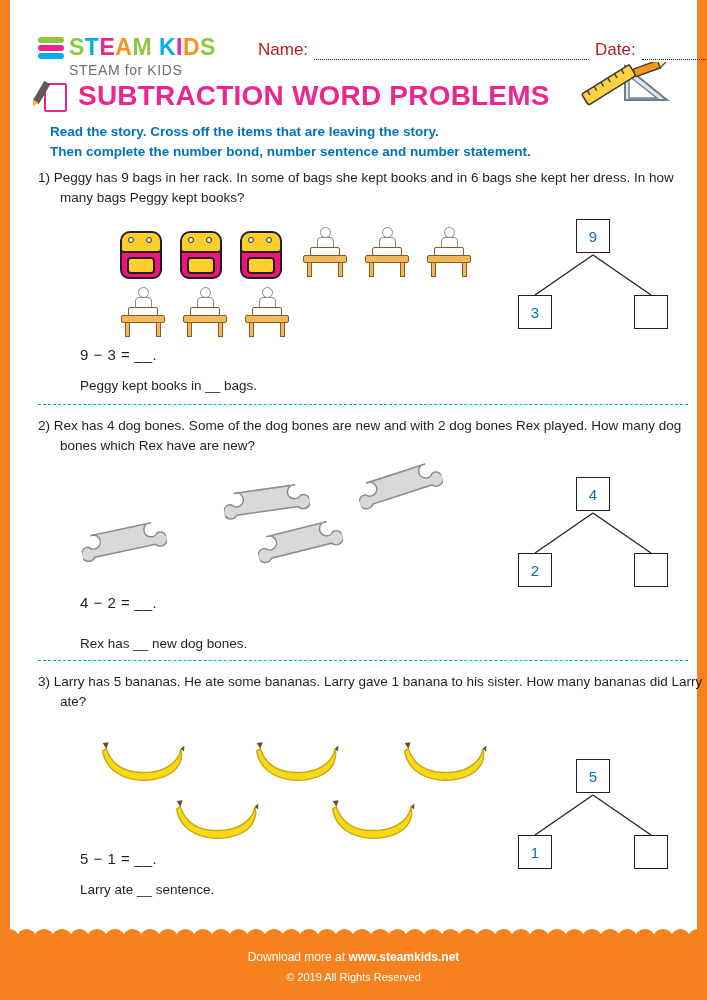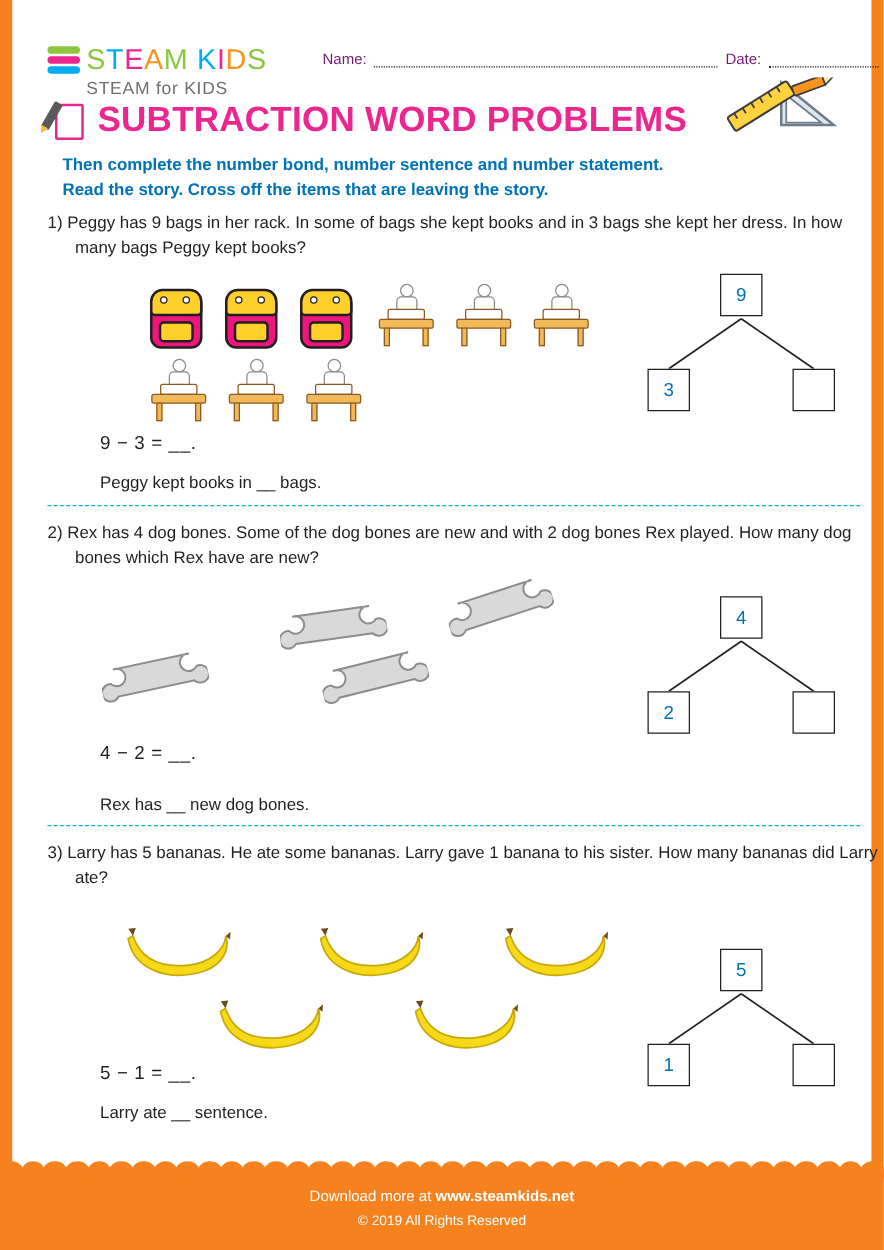--- a/index.html
+++ b/index.html
@@ -69,41 +69,41 @@
     display: block;
     width: 26px;
     height: 6px;
     border-radius: 3px;
   }
   .logo-mark i:nth-child(1) { top: 2px;  background: #8dc63f; }
   .logo-mark i:nth-child(2) { top: 10px; background: #ec268f; }
   .logo-mark i:nth-child(3) { top: 18px; background: #00aeef; }
   .logo-steam {
     font-size: 23px;
-    font-weight: normal;
+    font-weight: bold;
     letter-spacing: .5px;
   }
   .logo-steam .s1 { color: #8dc63f; }
   .logo-steam .s2 { color: #00aeef; }
   .logo-steam .s3 { color: #ec268f; }
   .logo-steam .s4 { color: #f7941e; }
   .logo-sub {
     margin-left: 31px;
     margin-top: 1px;
     font-size: 14px;
     color: #6d6e71;
     letter-spacing: .6px;
   }
   .name-date {
     position: absolute;
     left: 248px;
     top: 22px;
     width: 430px;
-    font-size: 12px;
-    color: #701a75;
+    font-size: 17px;
+    color: #b91c1c;
     display: flex;
     align-items: flex-end;
   }
   .nd-label { white-space: nowrap; }
   .nd-line {
     flex: 0 0 auto;
     border-bottom: 1.6px dotted #231f20;
     height: 11px;
     margin: 0 6px;
   }
@@ -458,28 +458,28 @@
           <rect x="48" y="14" width="1.4" height="5" fill="#3b3b3b"></rect>
         </g>
         <g transform="rotate(-20 70 10)">
           <rect x="56" y="2" width="26" height="8" rx="1" fill="#f7941e" stroke="#3b3b3b" stroke-width="1.4"></rect>
           <polygon points="82,2 90,6 82,10" fill="#ffe2b0" stroke="#3b3b3b" stroke-width="1.2"></polygon>
         </g>
       </svg>
     </div>
 
     <div class="instructions">
+      <div>Read the story. Cross off the items that are leaving the story.</div>
       <div>Then complete the number bond, number sentence and number statement.</div>
-      <div>Read the story. Cross off the items that are leaving the story.</div>
     </div>
 
     <div class="problem p1">
       <div class="q-text q-indent">
         <span>1)</span>
-        <span>Peggy has 9 bags in her rack. In some of bags she kept books and in 3 bags she kept her dress. In how many bags Peggy kept books?</span>
+        <span>Peggy has 9 bags in her rack. In some of bags she kept books and in 6 bags she kept her dress. In how many bags Peggy kept books?</span>
       </div>
 
       <div class="art-area" style="height:130px;">
 
         <div class="bag" style="left:80px; top:14px;">
           <div class="body"></div>
             <div class="flap"></div>
             <div class="dotA"></div>
             <div class="dotB"></div>
             <div class="pocket"></div>

